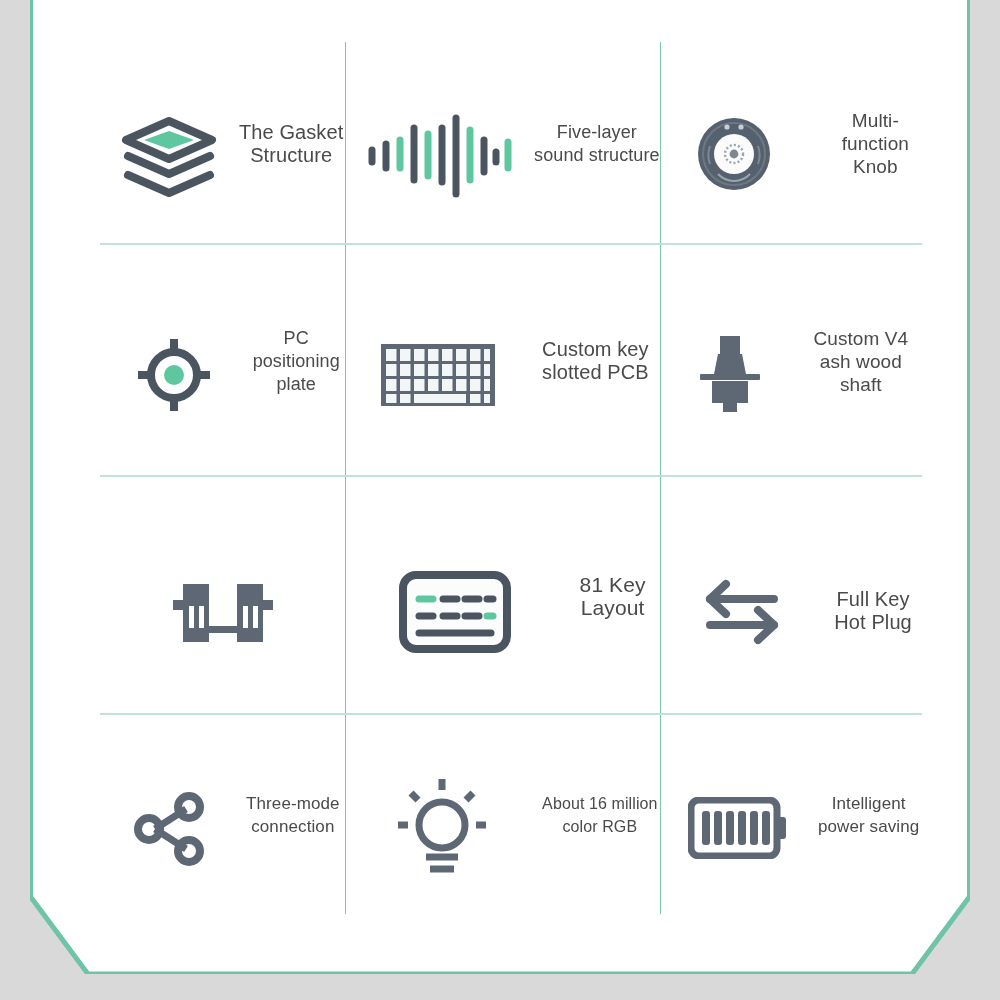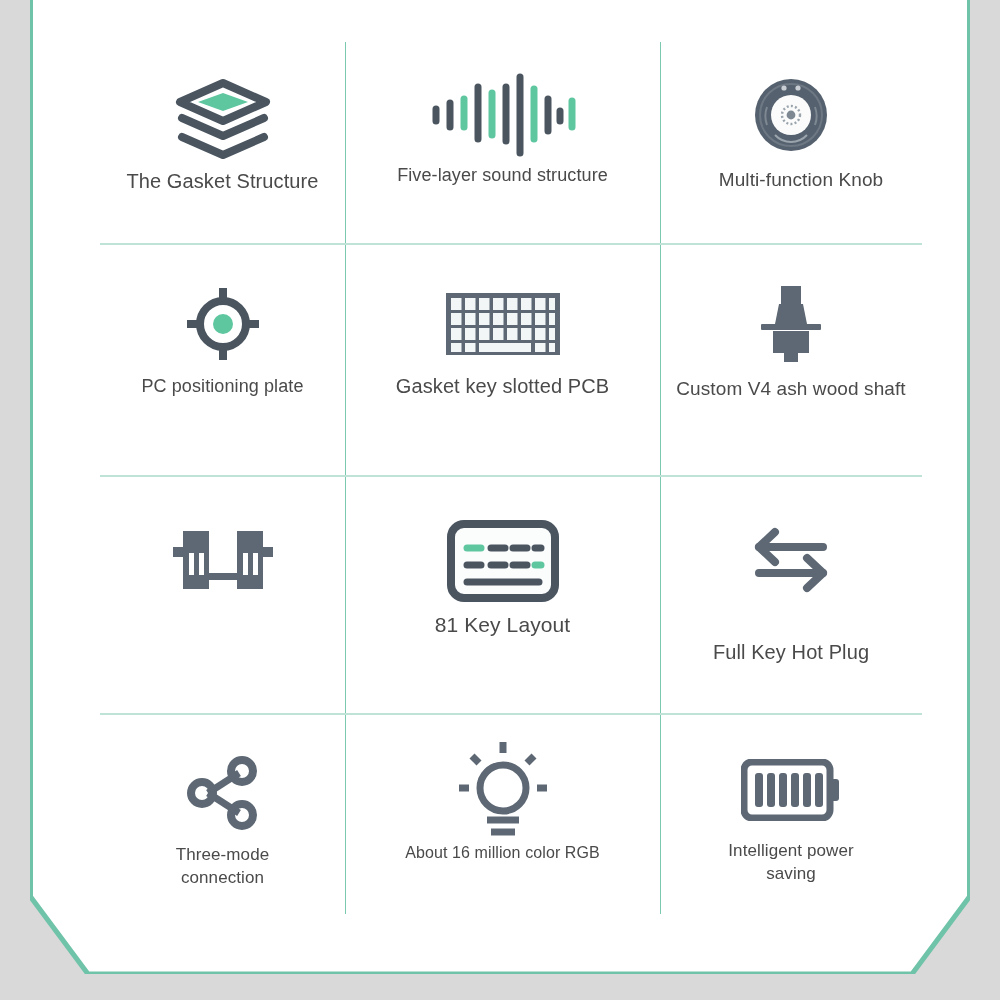--- a/index.html
+++ b/index.html
@@ -35,21 +35,21 @@
     position: absolute;
     left: 100px; top: 42px;
     width: 822px; height: 872px;
     display: grid;
     grid-template-columns: 245px 315px 262px;
     grid-template-rows: 203px 232px 238px 199px;
   }
   .cell {
     position: relative;
     display: flex;
-    flex-direction: column;
+    flex-direction: row;
     align-items: center;
     justify-content: flex-start;
   }
   
   .cell.vline::before {
     content: "";
     position: absolute;
     left: 0; top: 0; bottom: 0;
     width: 1px;
     background: #7ac9b0;
@@ -239,21 +239,21 @@
           <g>
             <rect x="7" y="52" width="10.5" height="9"></rect>
             <rect x="21" y="52" width="10.5" height="9"></rect>
             <rect x="35" y="52" width="52" height="9"></rect>
             <rect x="91" y="52" width="10.5" height="9"></rect>
             <rect x="105" y="52" width="6" height="9"></rect>
           </g>
         </g>
       </svg>
     </div>
-    <div class="cap">Gasket key slotted PCB</div>
+    <div class="cap">Custom key slotted PCB</div>
     <div class="sub"></div>
   </div>
 
   <div class="cell c5 vline hline">
     <div class="icon-wrap">
       <svg width="72" height="80" viewBox="0 0 72 80">
         <g fill="#5d6874">
           <rect x="26" y="2" width="20" height="18"></rect>
           <path d="M20 40 L24 20 L48 20 L52 40 Z"></path>
           <rect x="6" y="40" width="60" height="6" rx="1"></rect>

